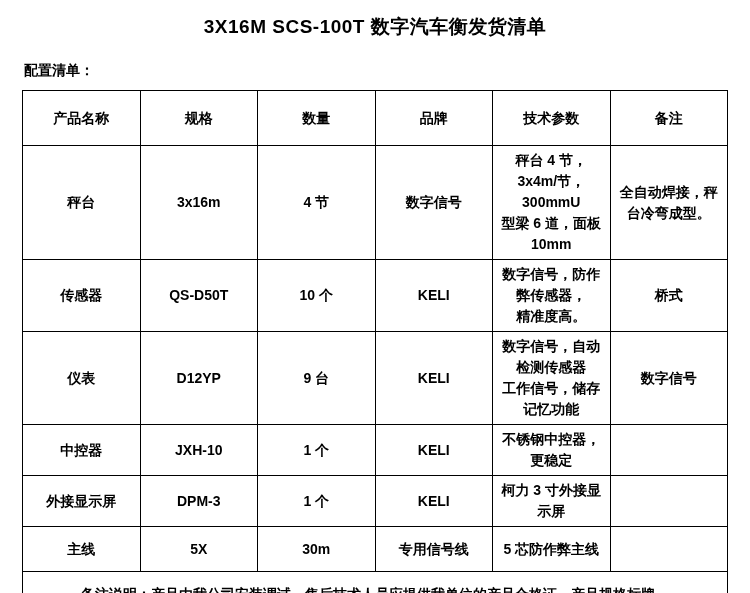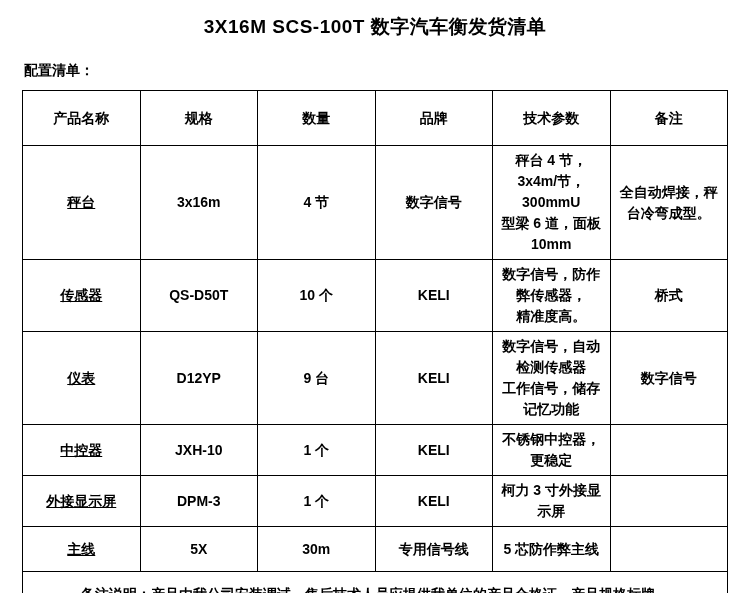--- a/index.html
+++ b/index.html
@@ -44,21 +44,21 @@
     text-align: center;
     vertical-align: middle;
     font-size: 14px;
     font-weight: bold;
     padding: 4px 3px;
     line-height: 1.5;
   }
   table.spec th {
     height: 46px;
   }
-  td.c-name   { width: 104px; text-decoration: underline; }
+  td.c-name   { width: 104px; }
   td.c-spec   { width: 78px; }
   td.c-qty    { width: 72px; }
   td.c-brand  { width: 96px; }
   td.c-tech   { width: 216px; }
   td.c-remark { width: 140px; }
   tr.r-tall td { height: 58px; }
   tr.r-short td { height: 36px; }
   td.note {
     text-align: left;
     padding-left: 8px;

